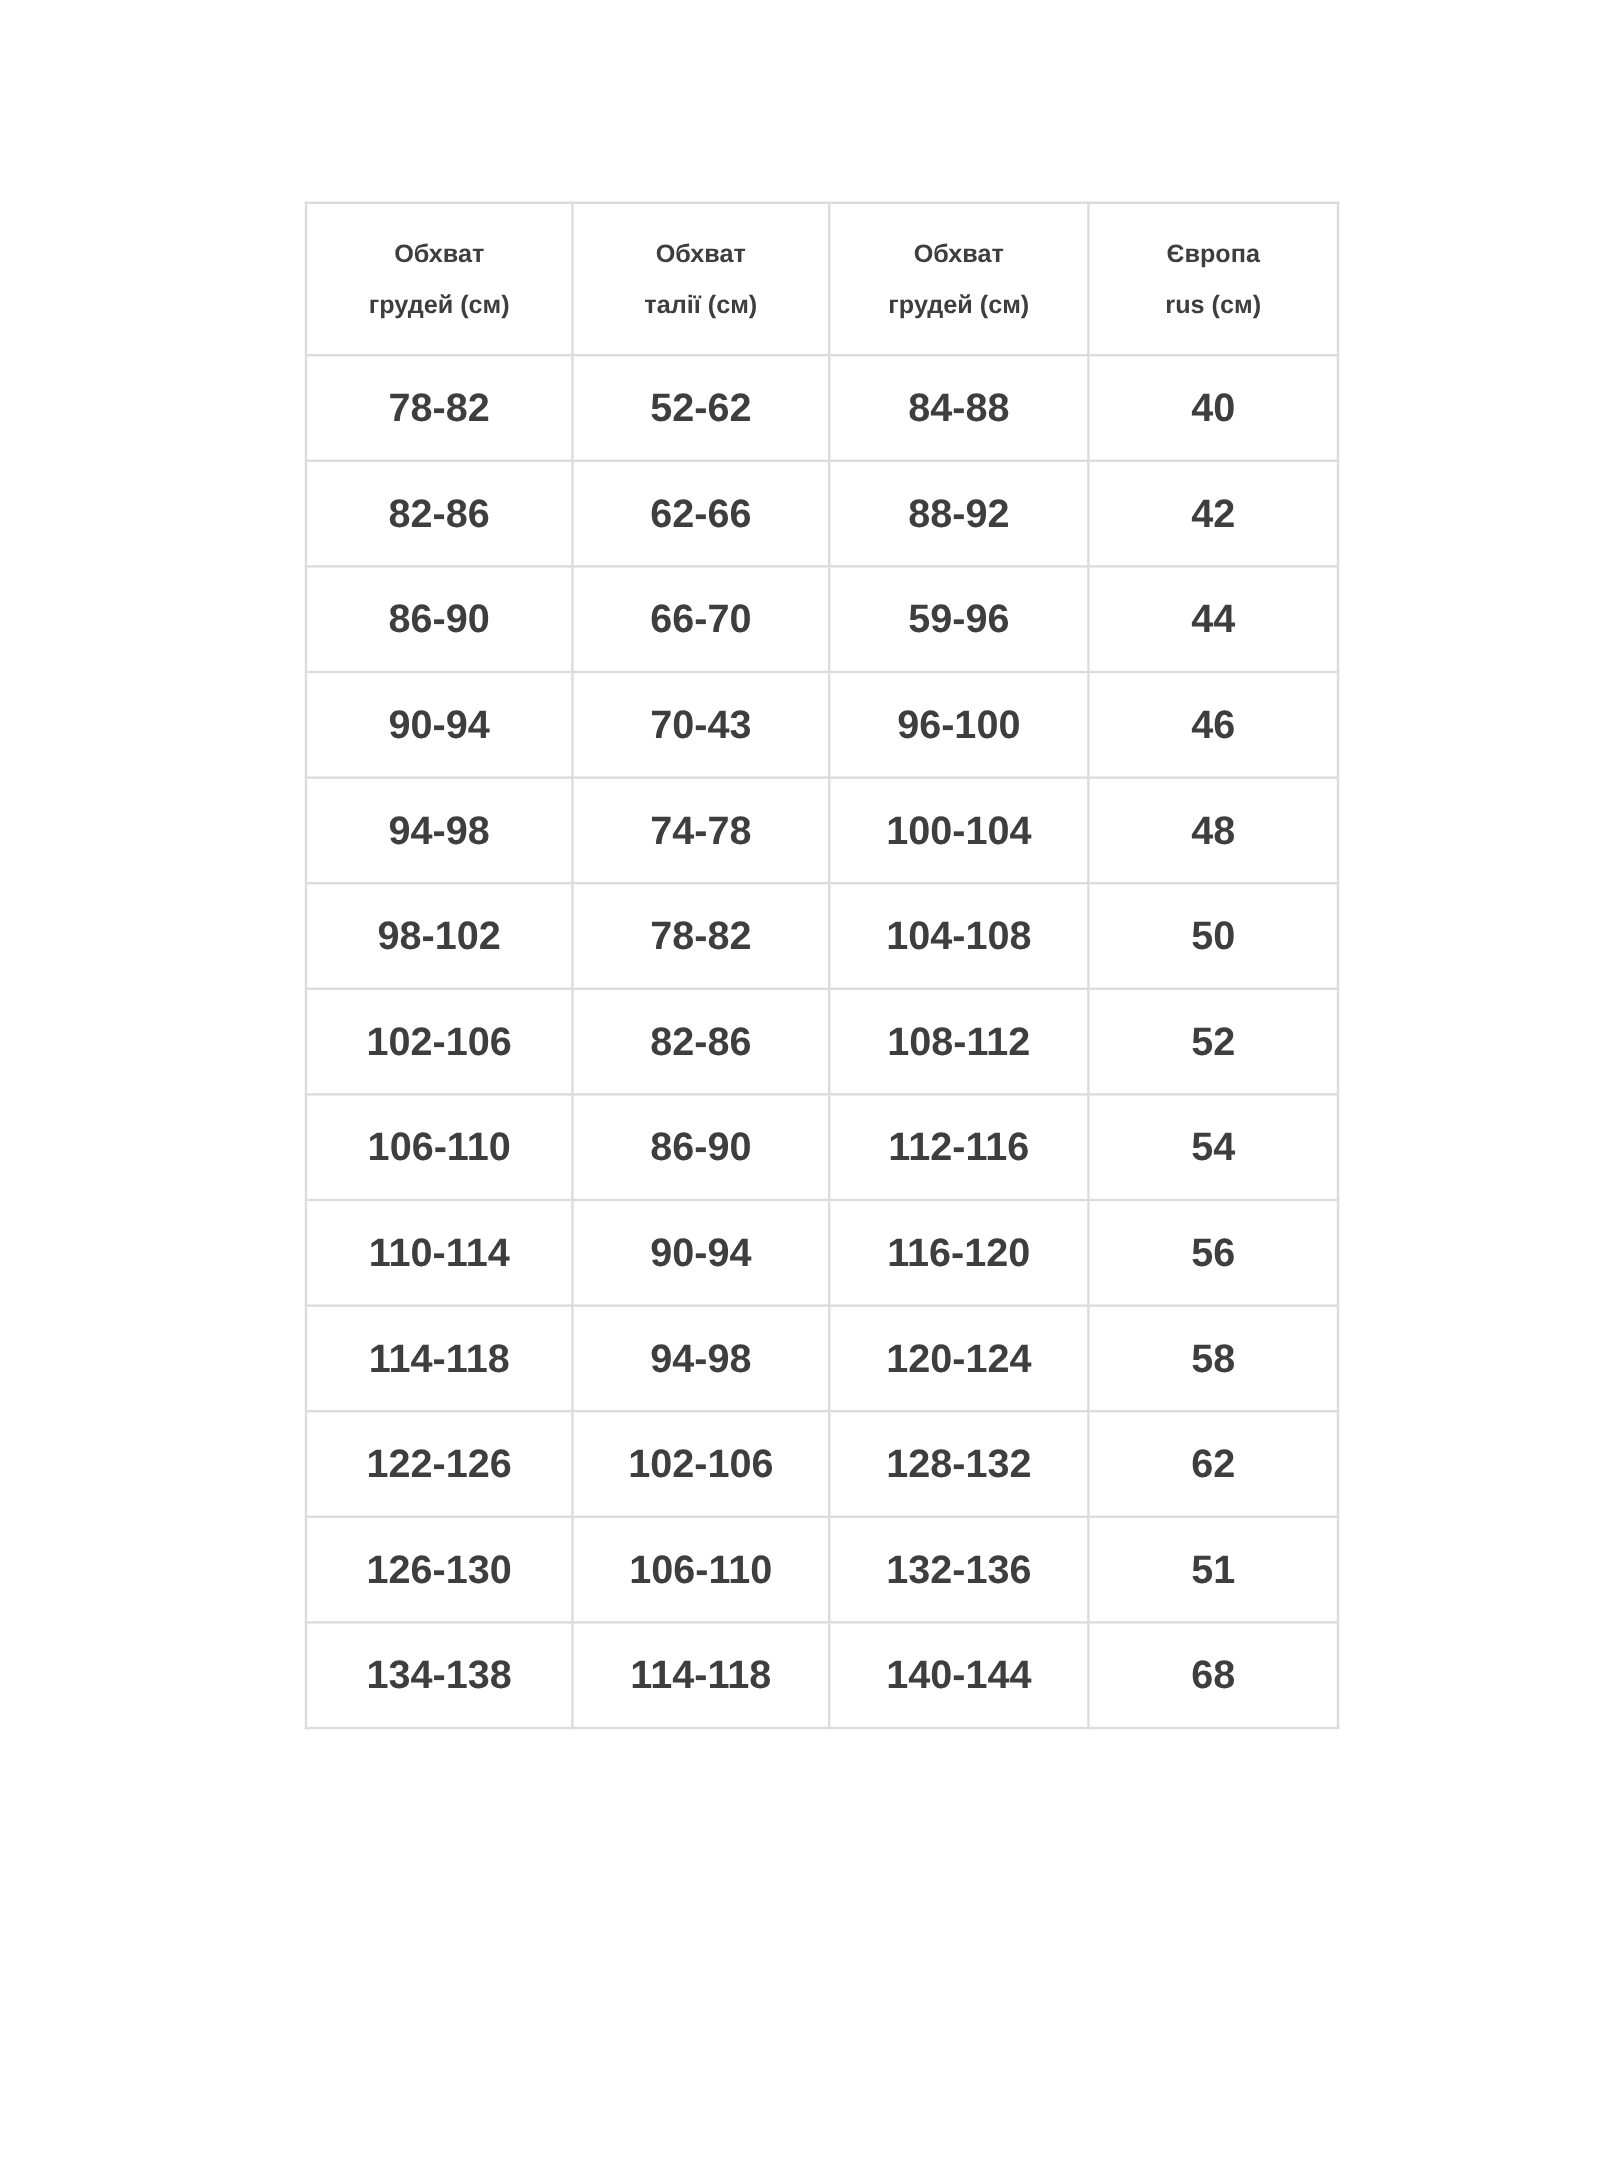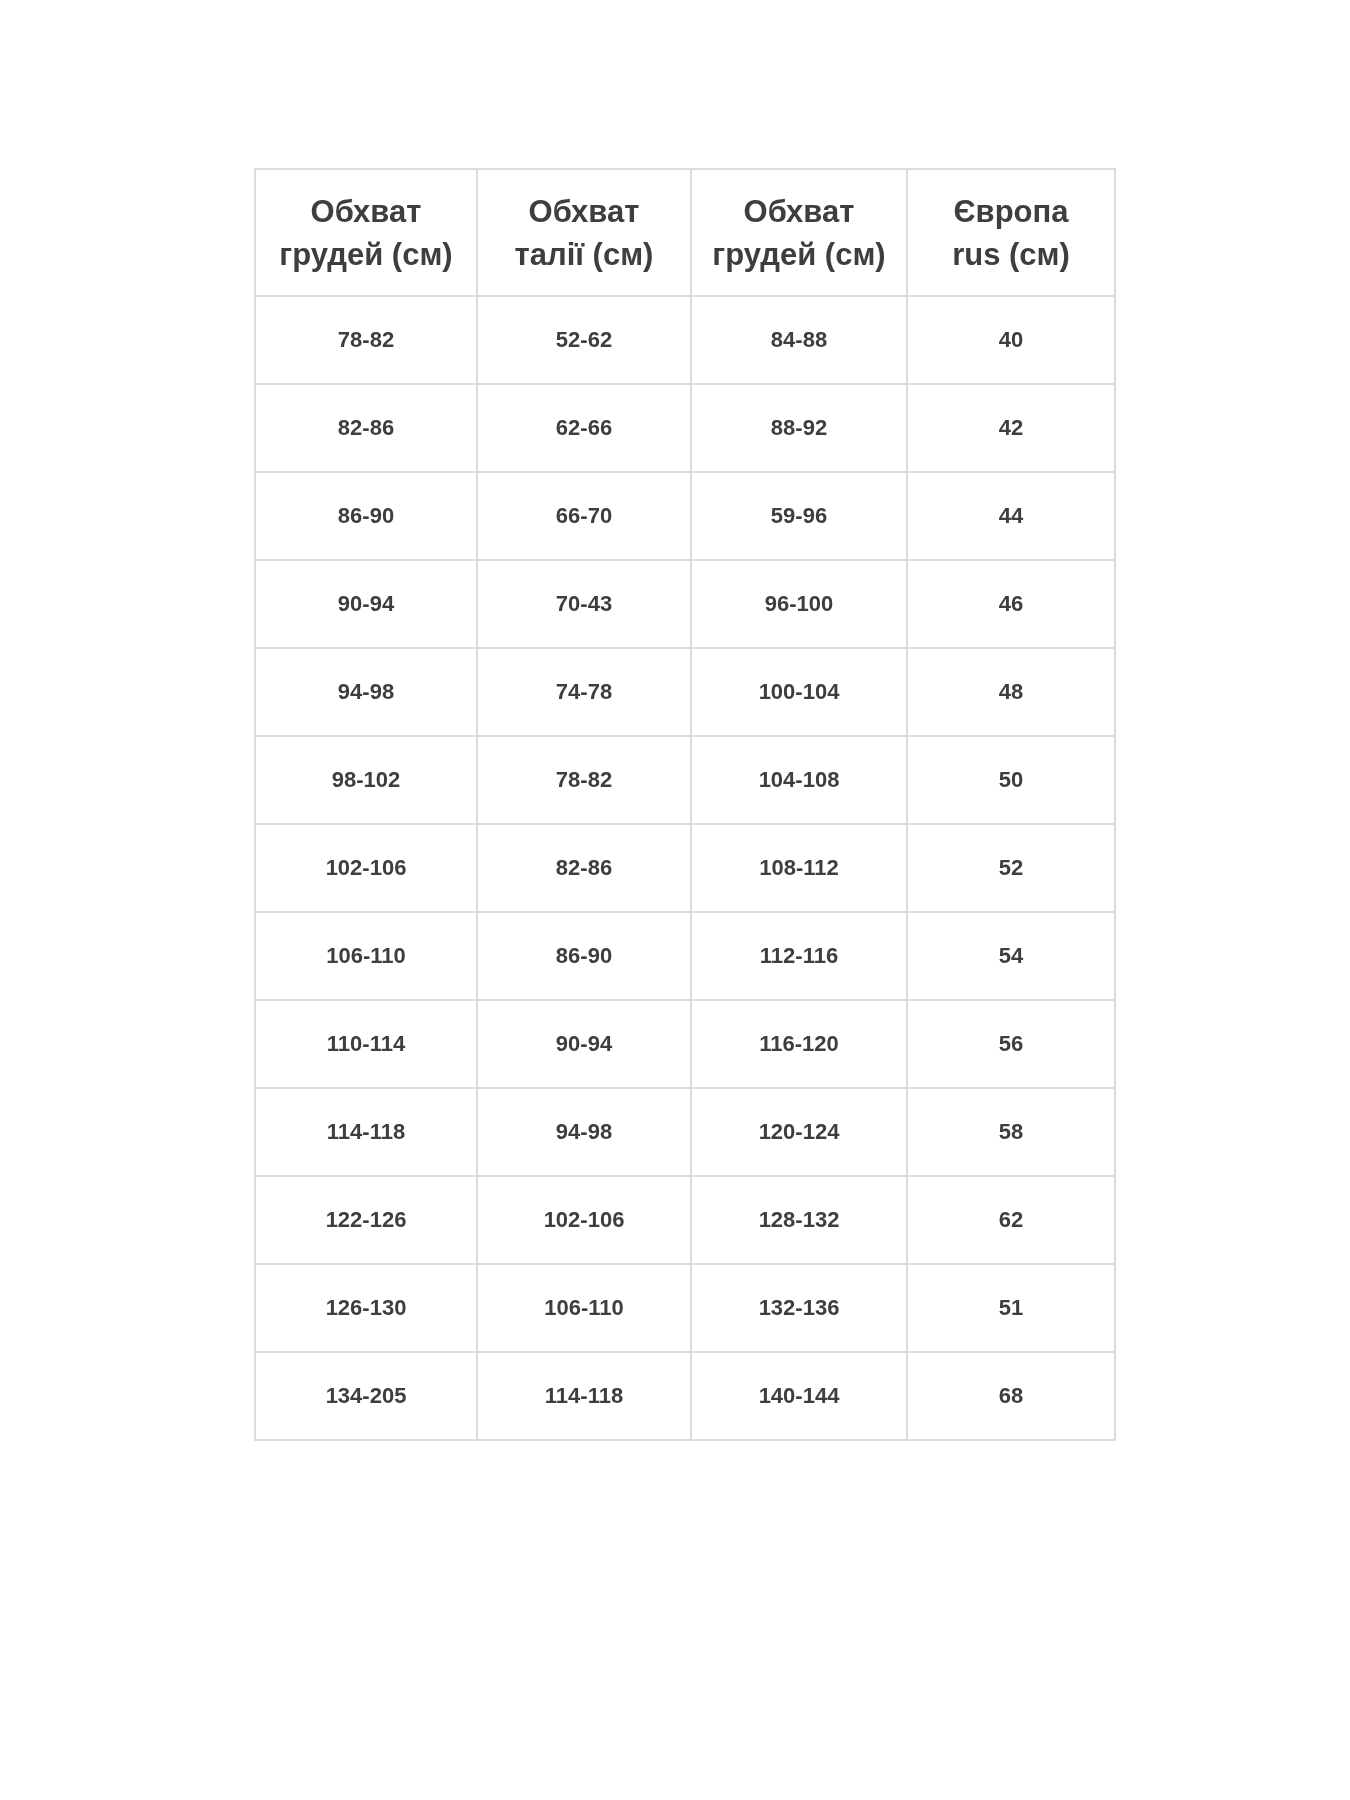--- a/index.html
+++ b/index.html
@@ -32,28 +32,28 @@
     border: 2px solid #dcdcdc;
     text-align: center;
     vertical-align: middle;
     font-weight: 700;
     color: #3e3e3e;
     padding: 0;
     background: #ffffff;
   }
   table.size-table th {
     height: 125px;
-    font-size: 31px;
+    font-size: 21px;
     line-height: 43px;
     font-weight: 700;
     text-align: center;
   }
   table.size-table td {
     height: 86px;
-    font-size: 22px;
+    font-size: 33px;
     line-height: 30px;
     border-radius: 15px;
   }
 </style>
 </head>
 <body>
 
 <div class="page">
   <table class="size-table">
     <colgroup>
@@ -137,20 +137,20 @@
           <td>128-132</td>
           <td>62</td>
         </tr>
         <tr>
           <td>126-130</td>
           <td>106-110</td>
           <td>132-136</td>
           <td>51</td>
         </tr>
         <tr>
-          <td>134-205</td>
+          <td>134-138</td>
           <td>114-118</td>
           <td>140-144</td>
           <td>68</td>
         </tr>
       </tbody>
   </table>
 </div>
 
 </body></html>

